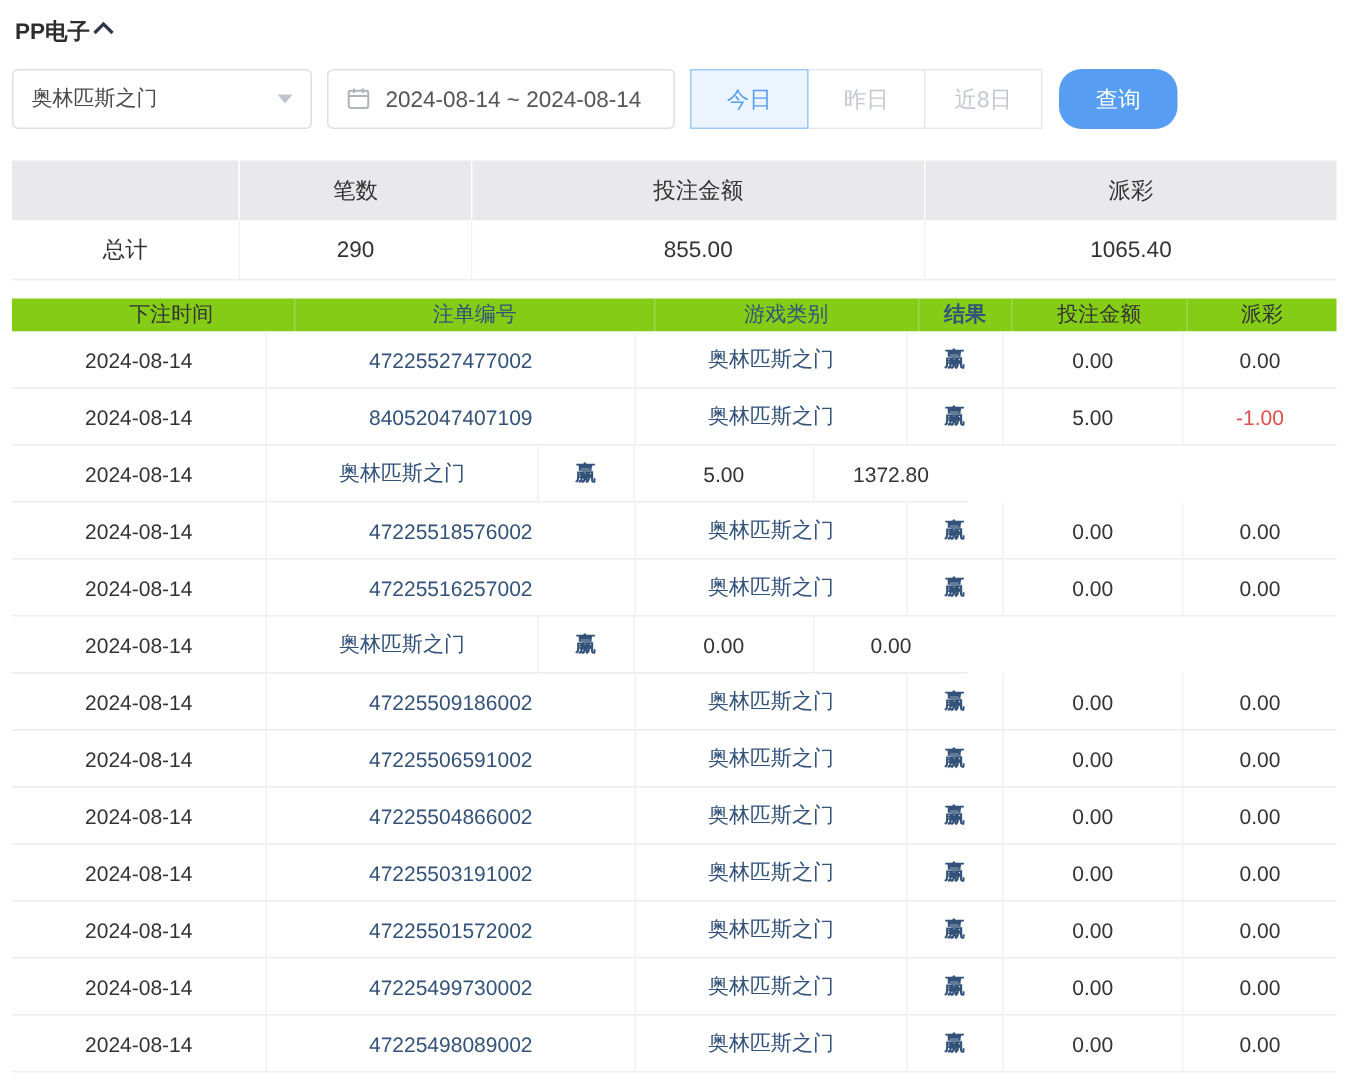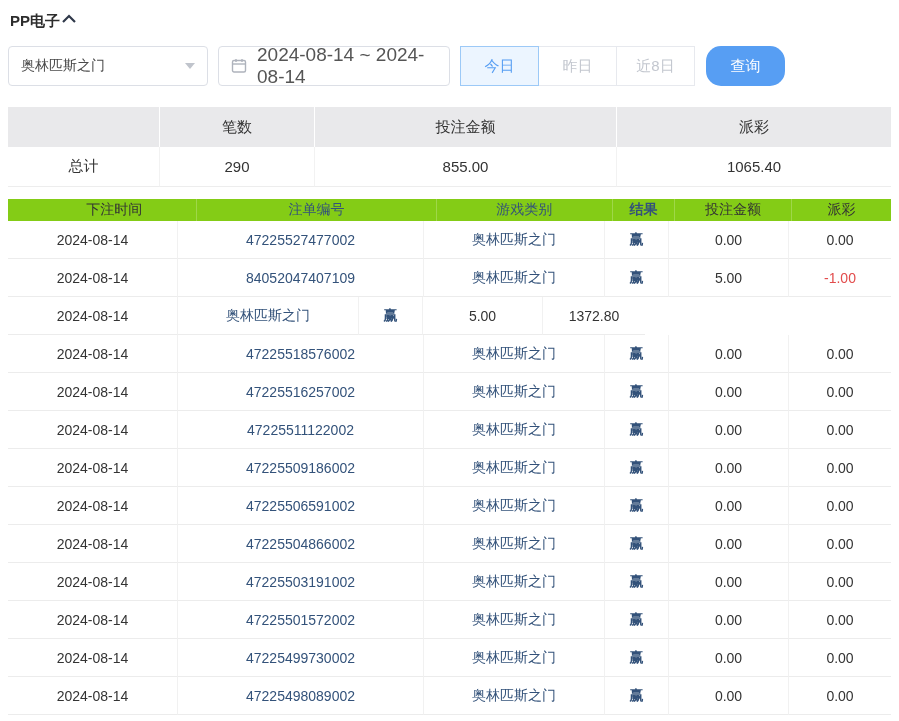--- a/index.html
+++ b/index.html
@@ -25,21 +25,21 @@
     width: 200px; height: 40px; border: 1px solid #dcdfe6; border-radius: 4px;
     display: flex; align-items: center; justify-content: space-between;
     padding: 0 12px; font-size: 14px; color: #4a4a4a; background: #fff; cursor: pointer;
   }
   .caret-down {
     width: 0; height: 0; border-left: 5px solid transparent; border-right: 5px solid transparent;
     border-top: 6px solid #c0c4cc;
   }
   .date-input {
     margin-left: 10px; width: 232px; height: 40px; border: 1px solid #dcdfe6; border-radius: 4px;
-    display: flex; align-items: center; padding: 0 12px; font-size: 19px; color: #555;
+    display: flex; align-items: center; padding: 0 12px; font-size: 15px; color: #555;
     background: #fff; cursor: pointer;
   }
   .date-input .cal { margin-right: 10px; display: flex; align-items: center; }
   .btn-group { display: flex; margin-left: 10px; }
   .qbtn {
     width: 79px; height: 40px; background: #fff; border: 1px solid #e7e9ee;
     font-size: 15px; color: #c3c7cf; cursor: pointer; margin-left: -1px;
     font-family: inherit;
   }
   .qbtn:first-child { margin-left: 0; }
@@ -185,21 +185,20 @@
         <div class="trow">
           <div class="tcell col-time">2024-08-14</div>
           <div class="tcell col-order_id">47225516257002</div>
           <div class="tcell col-game">奥林匹斯之门</div>
           <div class="tcell col-result">赢</div>
           <div class="tcell col-bet">0.00</div>
           <div class="tcell col-payout">0.00</div>
         </div>
         <div class="trow">
           <div class="tcell col-time">2024-08-14</div>
-          <div class="tcell col-order_id">47225511122002</div>
           <div class="tcell col-game">奥林匹斯之门</div>
           <div class="tcell col-result">赢</div>
           <div class="tcell col-bet">0.00</div>
           <div class="tcell col-payout">0.00</div>
         </div>
         <div class="trow">
           <div class="tcell col-time">2024-08-14</div>
           <div class="tcell col-order_id">47225509186002</div>
           <div class="tcell col-game">奥林匹斯之门</div>
           <div class="tcell col-result">赢</div>

